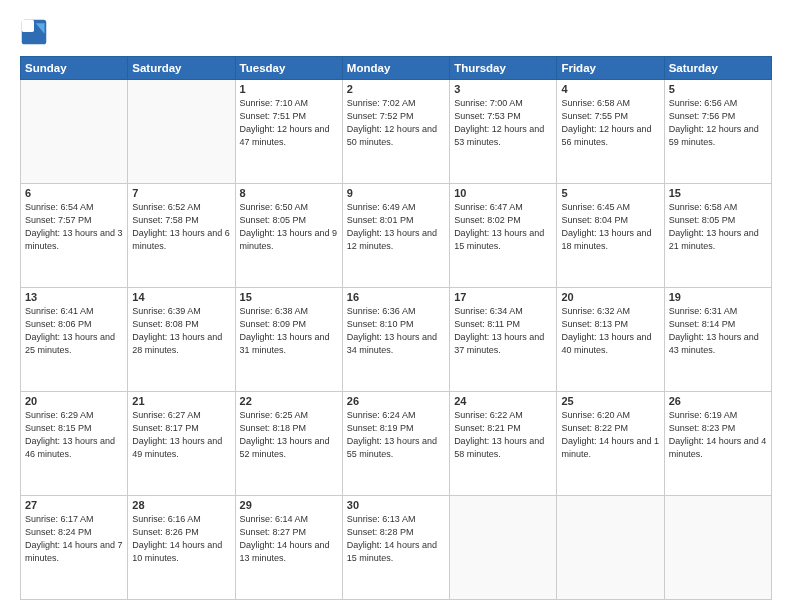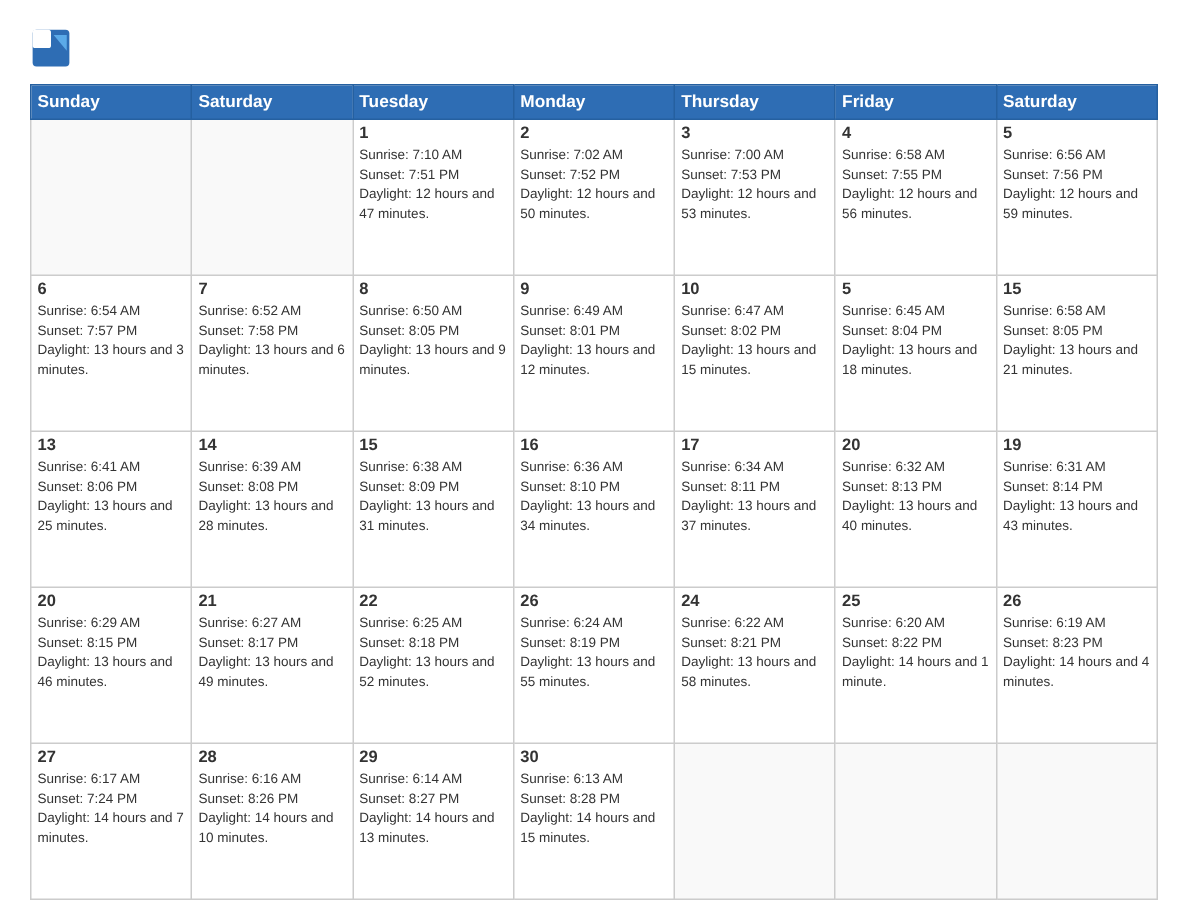--- a/index.html
+++ b/index.html
@@ -297,21 +297,21 @@
             <span class="day-number">26</span>
             <div class="day-info">Sunrise: 6:19 AM
 Sunset: 8:23 PM
 Daylight: 14 hours and 4 minutes.</div>
           </td>
         </tr>
         <tr>
           <td>
             <span class="day-number">27</span>
             <div class="day-info">Sunrise: 6:17 AM
-Sunset: 7:24 PM
+Sunset: 8:24 PM
 Daylight: 14 hours and 7 minutes.</div>
           </td>
           <td>
             <span class="day-number">28</span>
             <div class="day-info">Sunrise: 6:16 AM
 Sunset: 8:26 PM
 Daylight: 14 hours and 10 minutes.</div>
           </td>
           <td>
             <span class="day-number">29</span>

